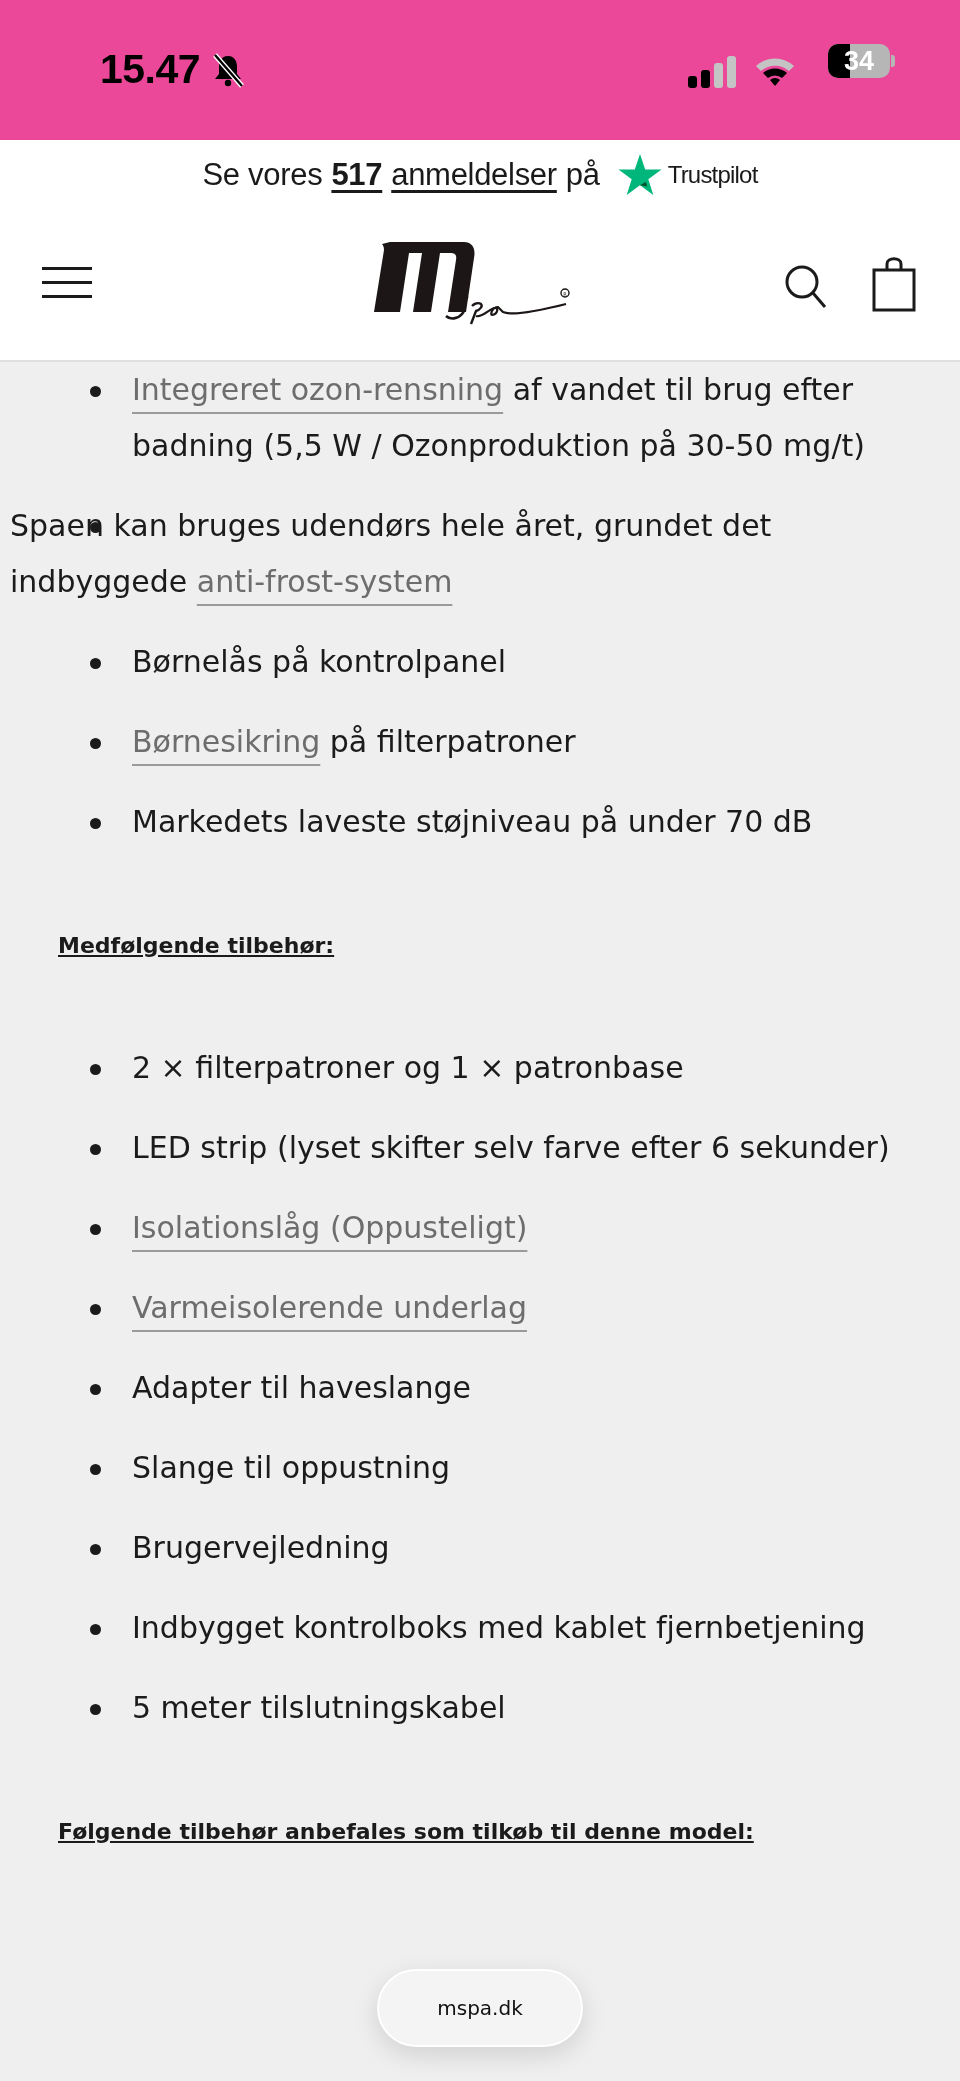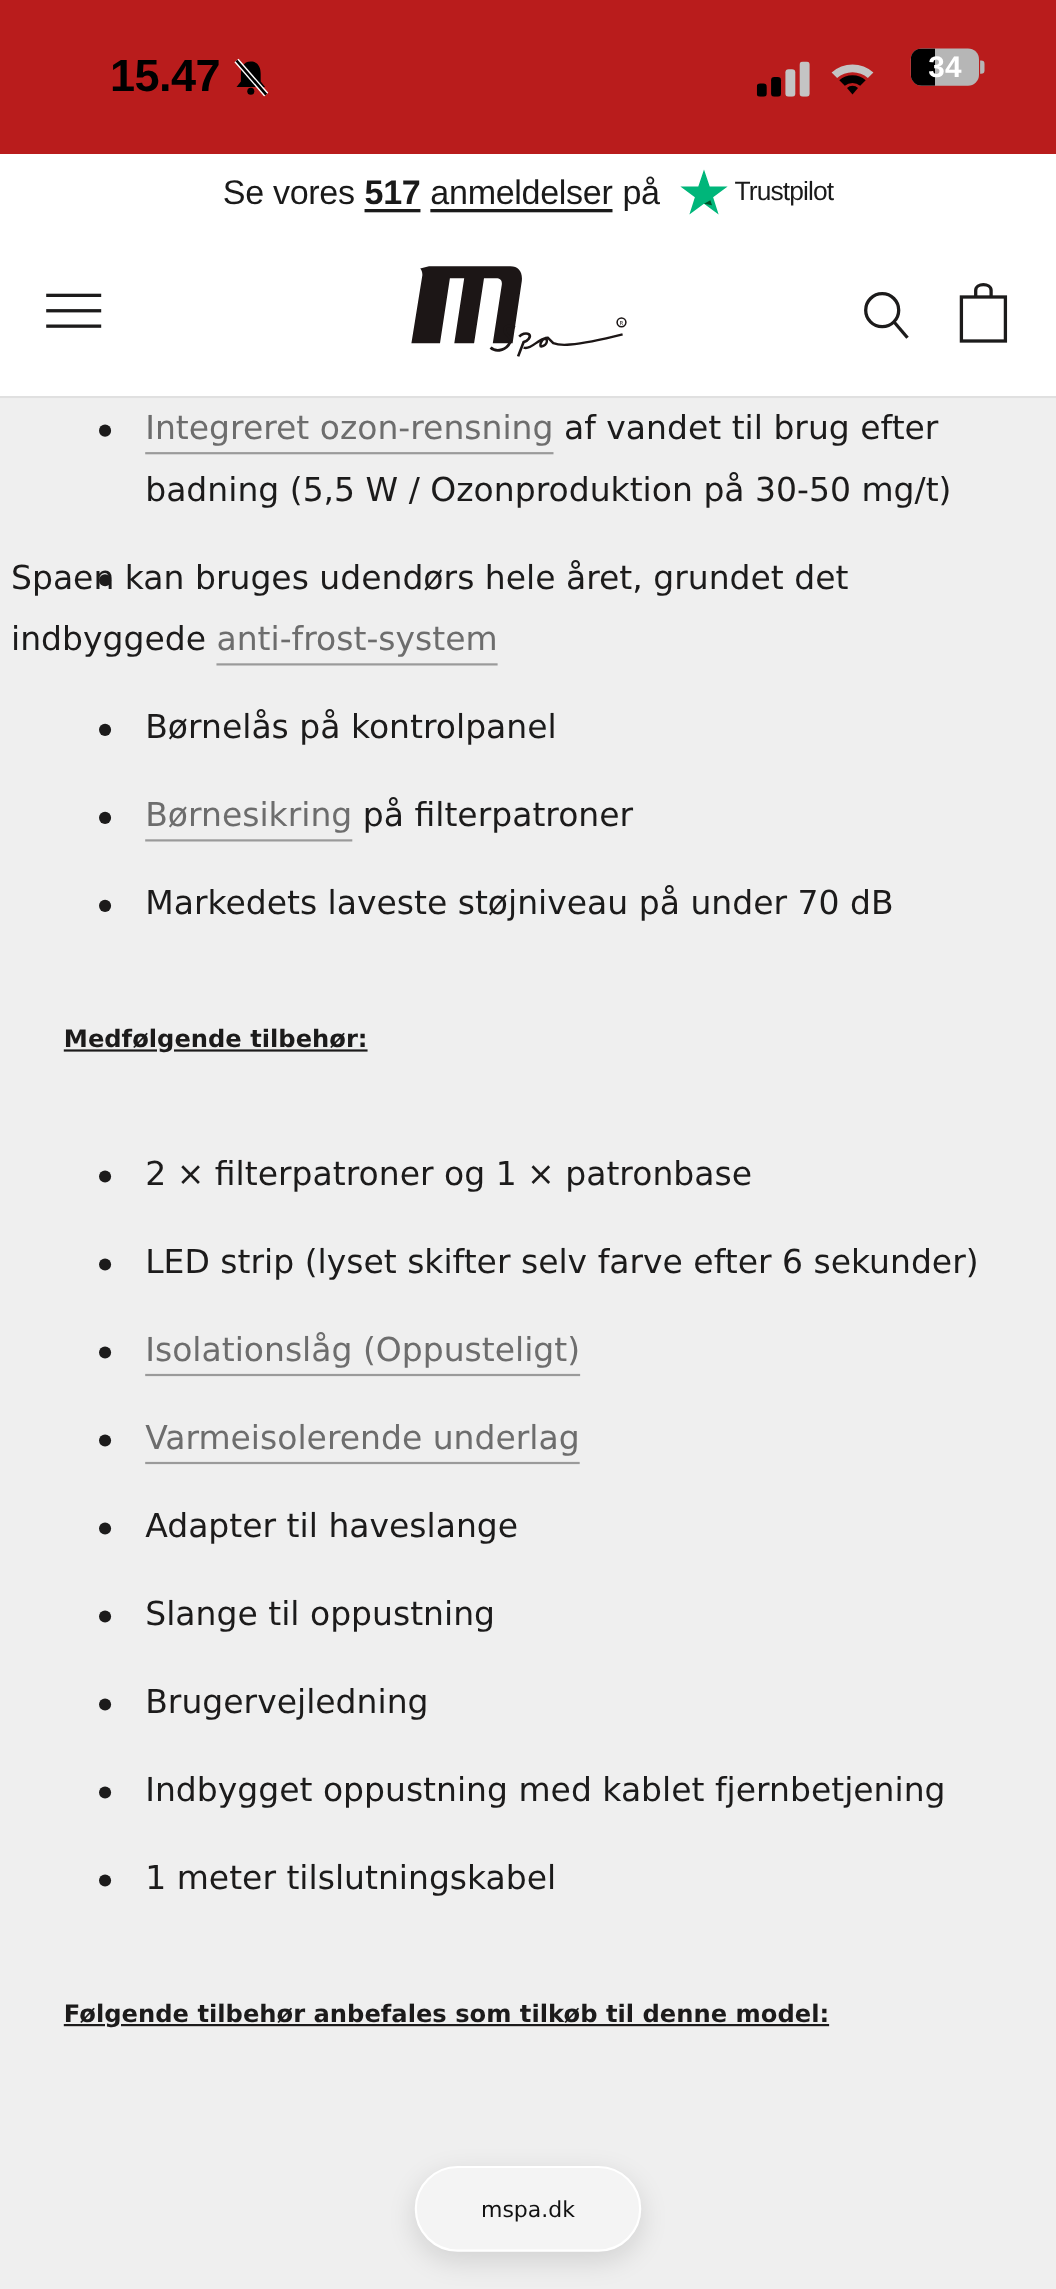--- a/index.html
+++ b/index.html
@@ -6,21 +6,21 @@
     html, body {
       width: 960px;
       height: 2081px;
       overflow: hidden;
       background: #efefef;
       font-family: "DejaVu Sans", sans-serif;
       color: #1c1b1b;
     }
     .statusbar {
       position: absolute; left: 0; top: 0; width: 960px; height: 140px;
-      background: #b91c1c;
+      background: #ec4899;
     }
     .sb-time {
       position: absolute; left: 100px; top: 46px;
       font-family: "Liberation Sans", sans-serif;
       font-weight: 700; font-size: 41px; letter-spacing: -0.5px;
       color: #000;
     }
     .sb-bell { position: absolute; left: 210px; top: 52px; width: 36px; height: 36px; }
     .sb-signal { position: absolute; left: 688px; top: 56px; width: 50px; height: 32px; }
     .sb-wifi { position: absolute; left: 754px; top: 55px; width: 42px; height: 34px; }
@@ -195,20 +195,20 @@
   <div class="heading" style="margin-top:68px;">Medfølgende tilbehør:</div>
 
   <ul class="bullets" style="margin-top:66px;">
     <li><span>2 × filterpatroner og 1 × patronbase</span></li>
     <li style="margin-top:24px;"><span>LED strip (lyset skifter selv farve efter 6 sekunder)</span></li>
     <li style="margin-top:24px;"><a class="link">Isolationslåg (Oppusteligt)</a></li>
     <li style="margin-top:24px;"><a class="link">Varmeisolerende underlag</a></li>
     <li style="margin-top:24px;"><span>Adapter til haveslange</span></li>
     <li style="margin-top:24px;"><span>Slange til oppustning</span></li>
     <li style="margin-top:24px;"><span>Brugervejledning</span></li>
-    <li style="margin-top:24px;"><span>Indbygget oppustning med kablet fjernbetjening</span></li>
-    <li style="margin-top:24px;"><span>1 meter tilslutningskabel</span></li>
+    <li style="margin-top:24px;"><span>Indbygget kontrolboks med kablet fjernbetjening</span></li>
+    <li style="margin-top:24px;"><span>5 meter tilslutningskabel</span></li>
   </ul>
 
   <div class="heading" style="margin-top:68px;">Følgende tilbehør anbefales som tilkøb til denne model:</div>
 </div>
 
 <div class="url-pill">mspa.dk</div>
 
 </body></html>

